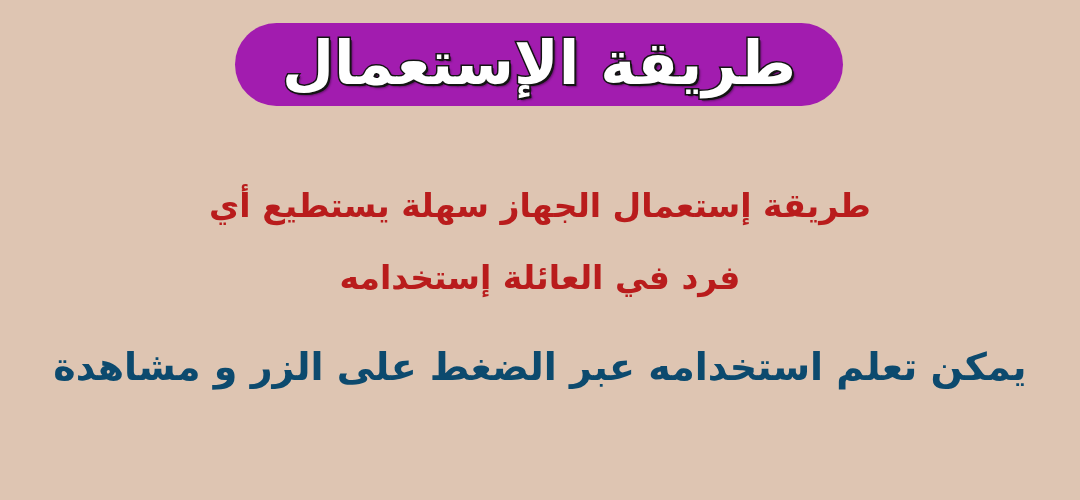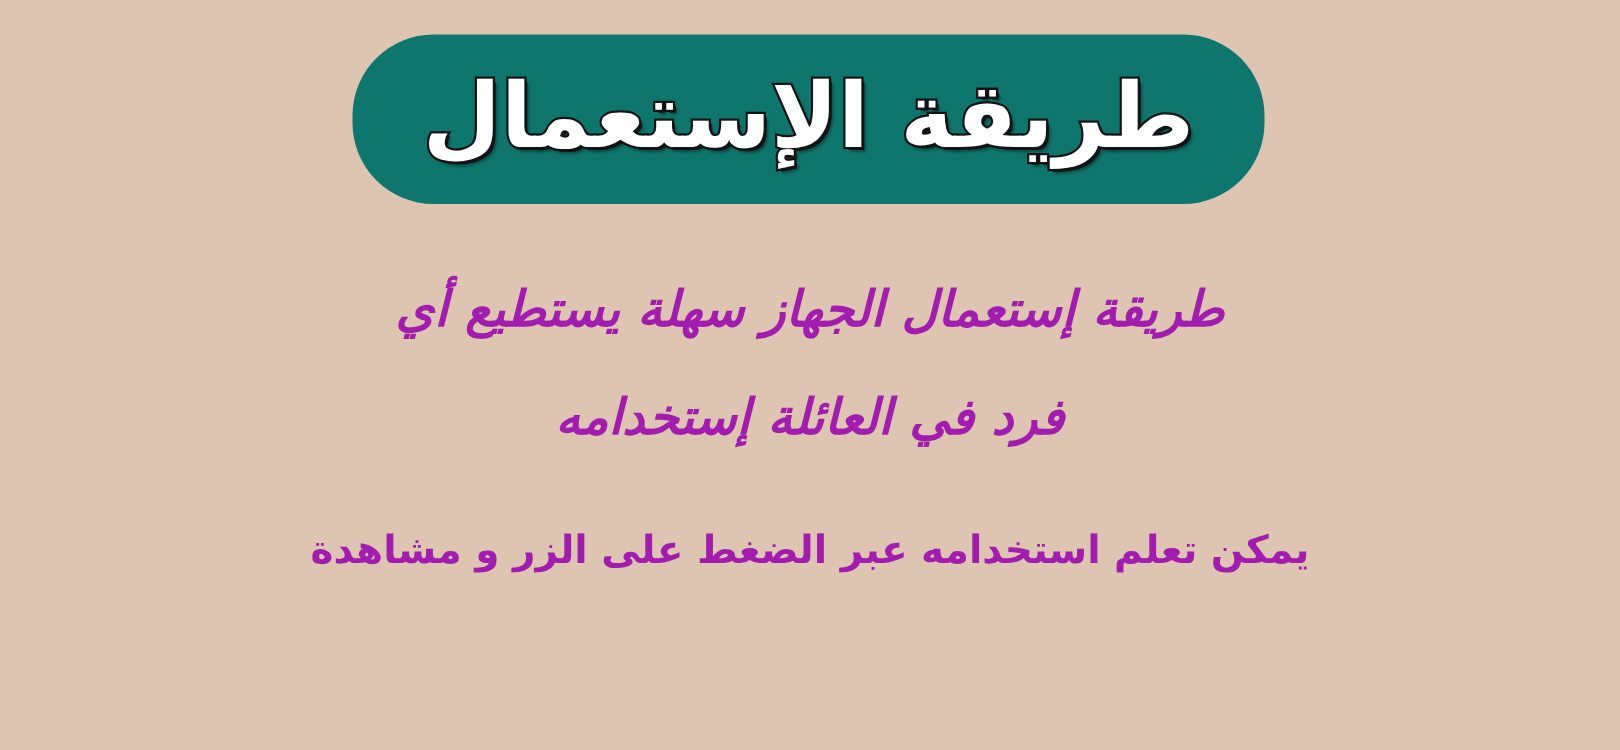--- a/index.html
+++ b/index.html
@@ -21,22 +21,22 @@
     box-sizing: border-box;
     direction: rtl;
   }
 
   
   .title-badge {
     position: absolute;
     left: 235px;
     top: 23px;
     width: 608px;
-    height: 113px;
-    background: #0f766e;
+    height: 83px;
+    background: #a21caf;
     border-radius: 54px;
     display: flex;
     align-items: center;
     justify-content: center;
     overflow: hidden;
   }
 
   .title-text {
     font-size: 60px;
     font-weight: bold;
@@ -73,29 +73,28 @@
 
   .line {
     display: block;
     white-space: nowrap;
     direction: rtl;
     unicode-bidi: isolate;
     font-weight: bold;
   }
 
   .line-red {
-    color: #a21caf;
+    color: #b91c1c;
     font-size: 33px;
     line-height: 72px;
-    font-style: italic;
   }
 
   .line-black {
-    color: #a21caf;
-    font-size: 26px;
+    color: #0c4a6e;
+    font-size: 38px;
     line-height: 75px;
   }
 </style>
 </head>
 <body>
 
 <div id="poster">
 
   <div class="title-badge">
     <span class="title-text">طريقة الإستعمال</span>

